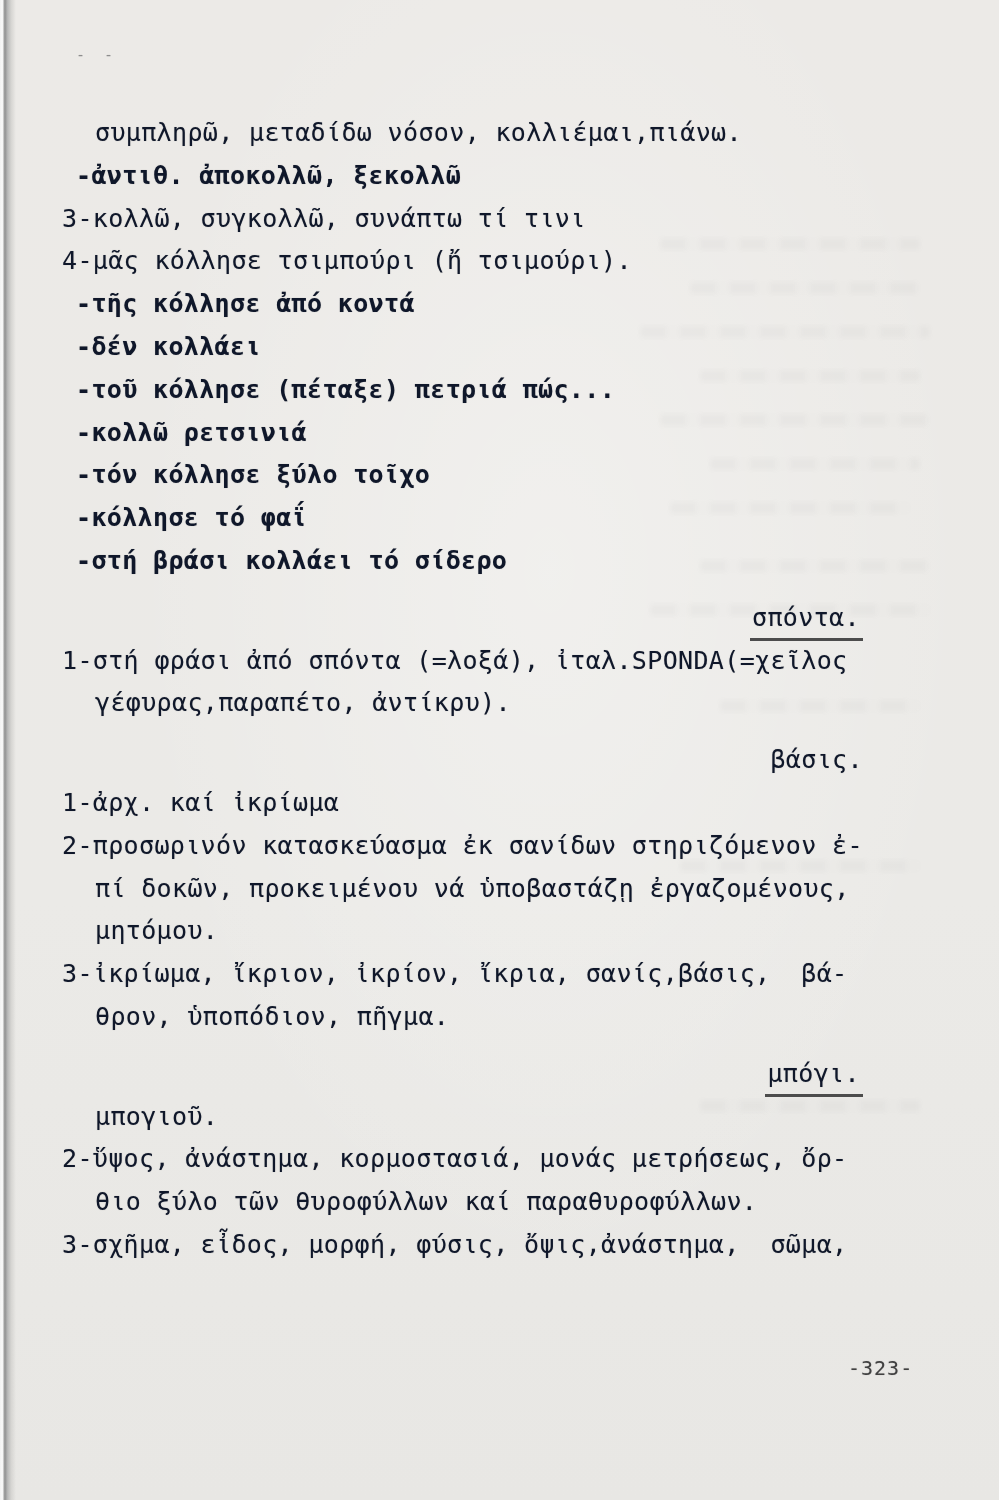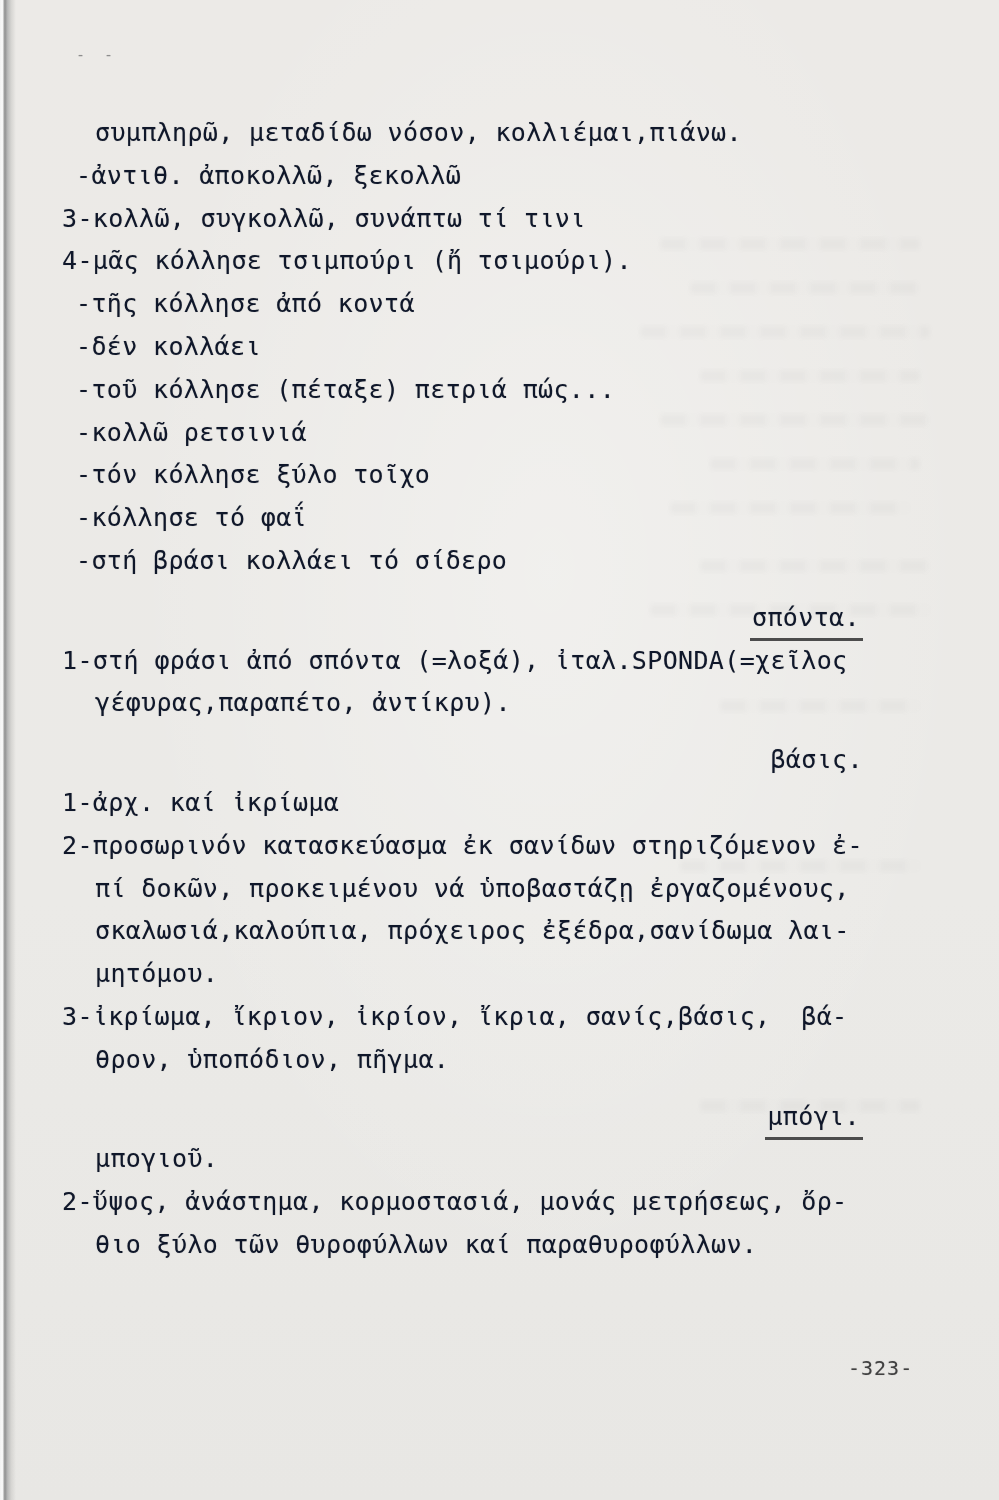--- a/index.html
+++ b/index.html
@@ -37,21 +37,21 @@
     color: #0f172a;
     font-size: 25px;
     letter-spacing: 0.35px;
     text-shadow: 0 0 1px rgba(75,75,75,0.35);
   }
   .line {
     line-height: 42.8px;
     height: 42.8px;
     white-space: pre;
   }
-  .ind-1 { padding-left: 14px; }
+  .ind-1 { padding-left: 14px; font-weight: bold; }
   .ind-2 { padding-left: 33px; }
   .gap   { margin-top: 14px; text-align: right; }
   .headword-underline {
     display: inline-block;
     border-bottom: 3px solid #4c4c4c;
     padding: 0 3px 1px 2px;
     margin-left: -2px;
     line-height: 38px;
     height: 38px;
   }
@@ -118,23 +118,23 @@
     <div class="line ind-1">-τόν κόλλησε ξύλο τοῖχο</div>
     <div class="line ind-1">-κόλλησε τό φαΐ</div>
     <div class="line ind-1">-στή βράσι κολλάει τό σίδερο</div>
     <div class="line ind-2 gap"><span class="headword-underline">σπόντα.</span></div>
     <div class="line ind-0">1-στή φράσι ἀπό σπόντα (=λοξά), ἰταλ.SPONDA(=χεῖλος</div>
     <div class="line ind-2">γέφυρας,παραπέτο, ἀντίκρυ).</div>
     <div class="line ind-2 gap">βάσις.</div>
     <div class="line ind-0">1-ἀρχ. καί ἰκρίωμα</div>
     <div class="line ind-0">2-προσωρινόν κατασκεύασμα ἐκ σανίδων στηριζόμενον ἐ-</div>
     <div class="line ind-2">πί δοκῶν, προκειμένου νά ὑποβαστάζῃ ἐργαζομένους,</div>
-    <div class="line ind-2">σκαλωσιά,καλούπια, πρόχειρος ἐξέδρα,σανίδωμα λαι-</div>
     <div class="line ind-2">μητόμου.</div>
     <div class="line ind-0">3-ἰκρίωμα, ἴκριον, ἰκρίον, ἴκρια, σανίς,βάσις,  βά-</div>
     <div class="line ind-2">θρον, ὑποπόδιον, πῆγμα.</div>
     <div class="line ind-2 gap"><span class="headword-underline">μπόγι.</span></div>
     <div class="line ind-2">μπογιοῦ.</div>
     <div class="line ind-0">2-ὕψος, ἀνάστημα, κορμοστασιά, μονάς μετρήσεως, ὄρ-</div>
     <div class="line ind-2">θιο ξύλο τῶν θυροφύλλων καί παραθυροφύλλων.</div>
+    <div class="line ind-0">3-σχῆμα, εἶδος, μορφή, φύσις, ὄψις,ἀνάστημα,  σῶμα,</div>
   </div>
 
 <div class="page-number">-323-</div>
 
 </body></html>

